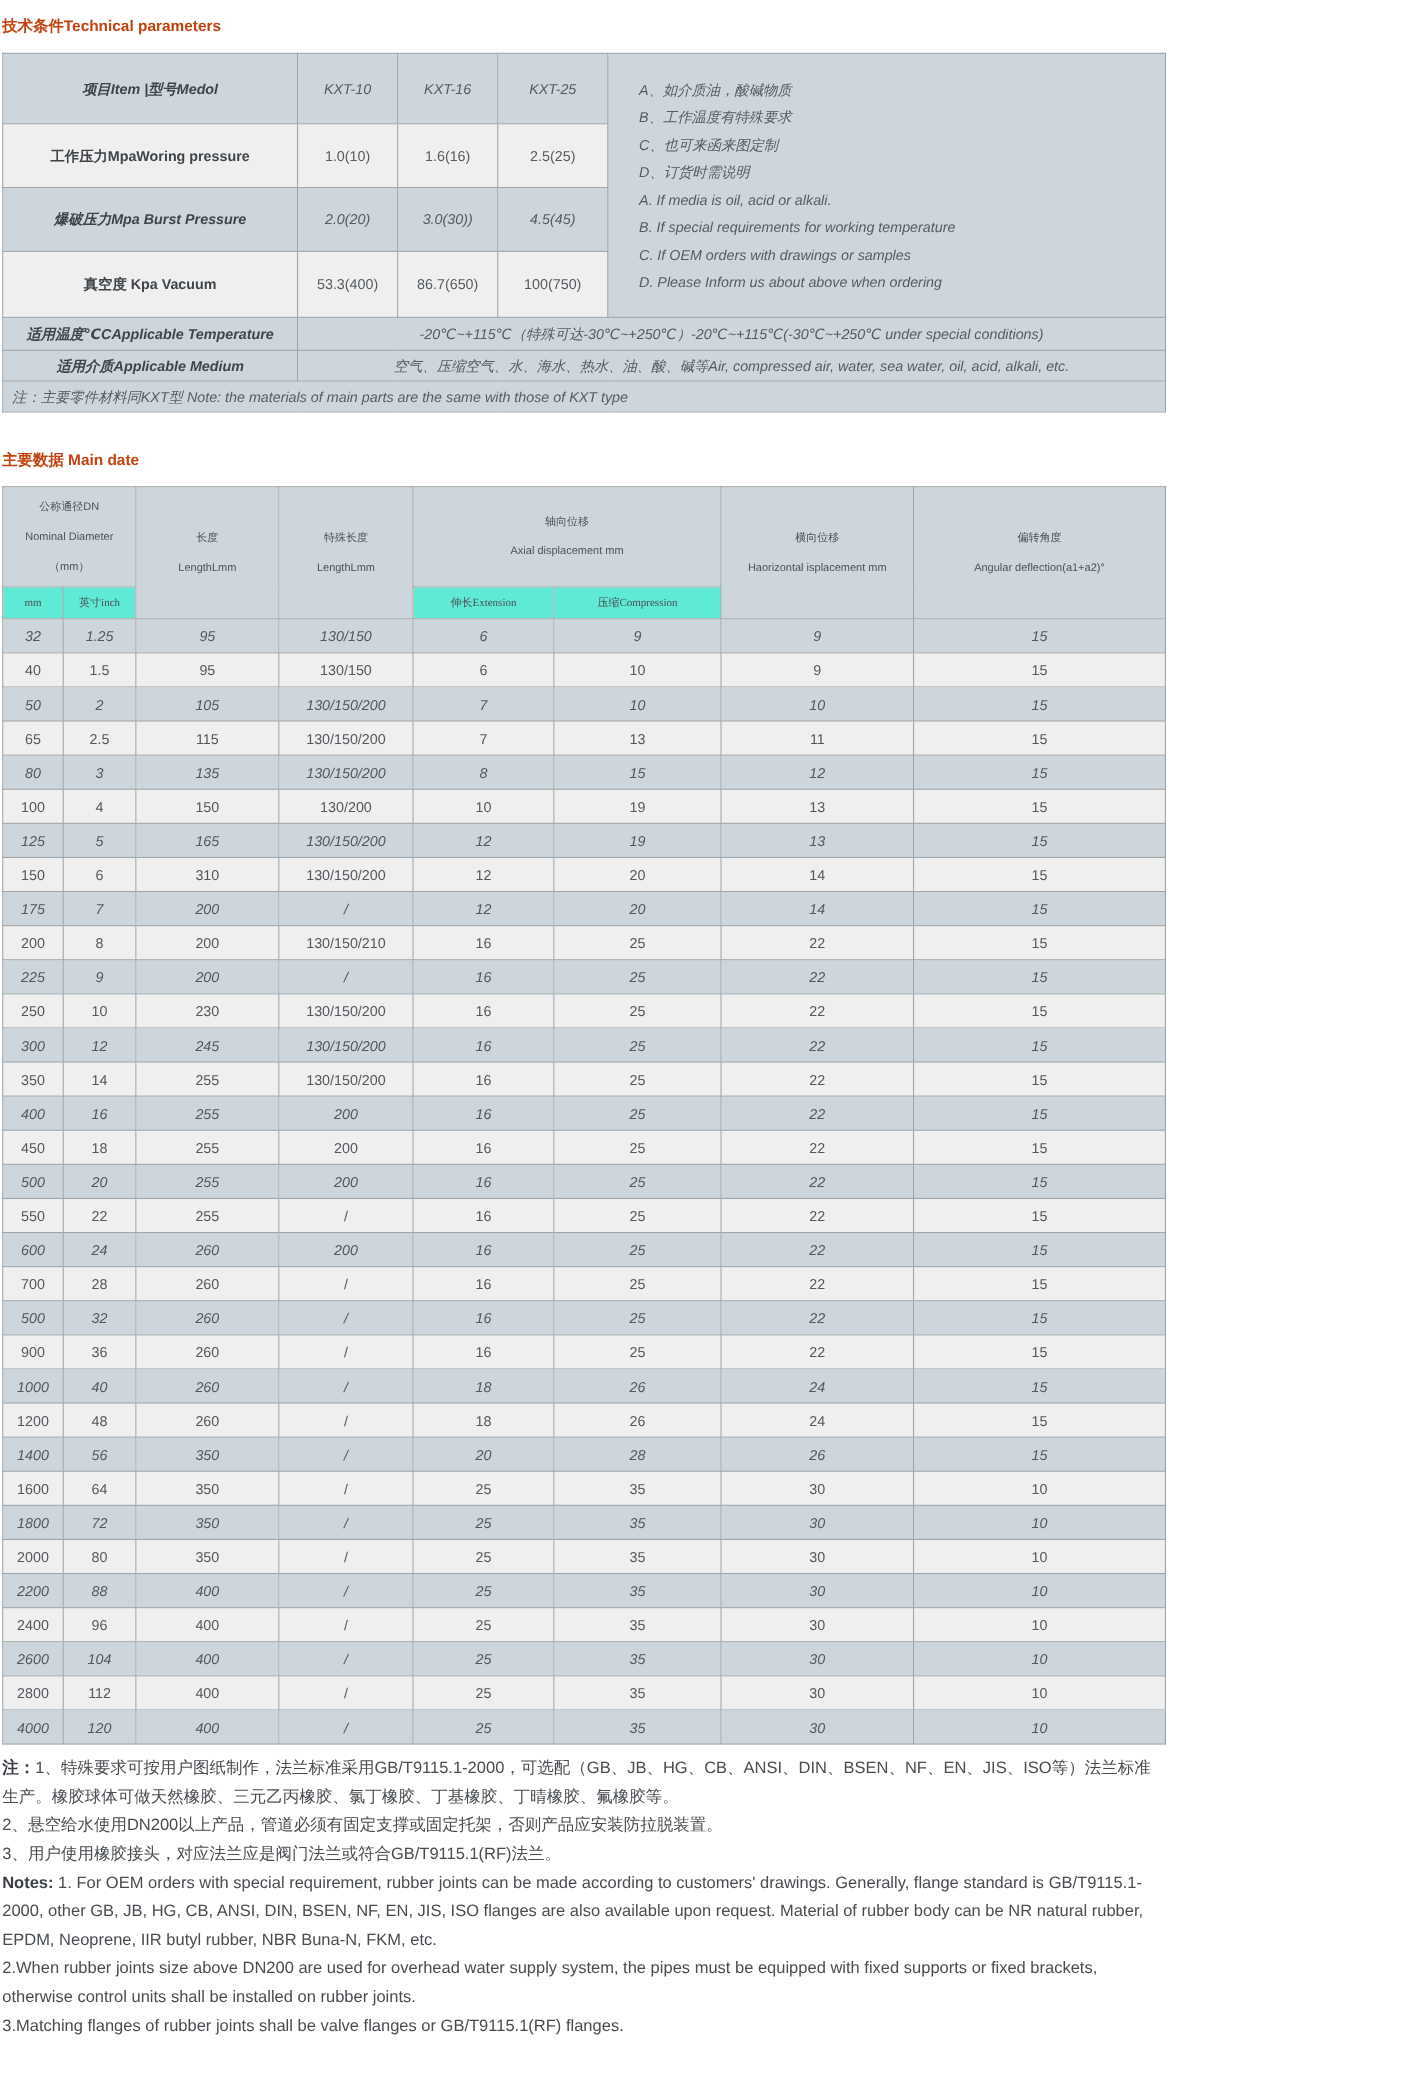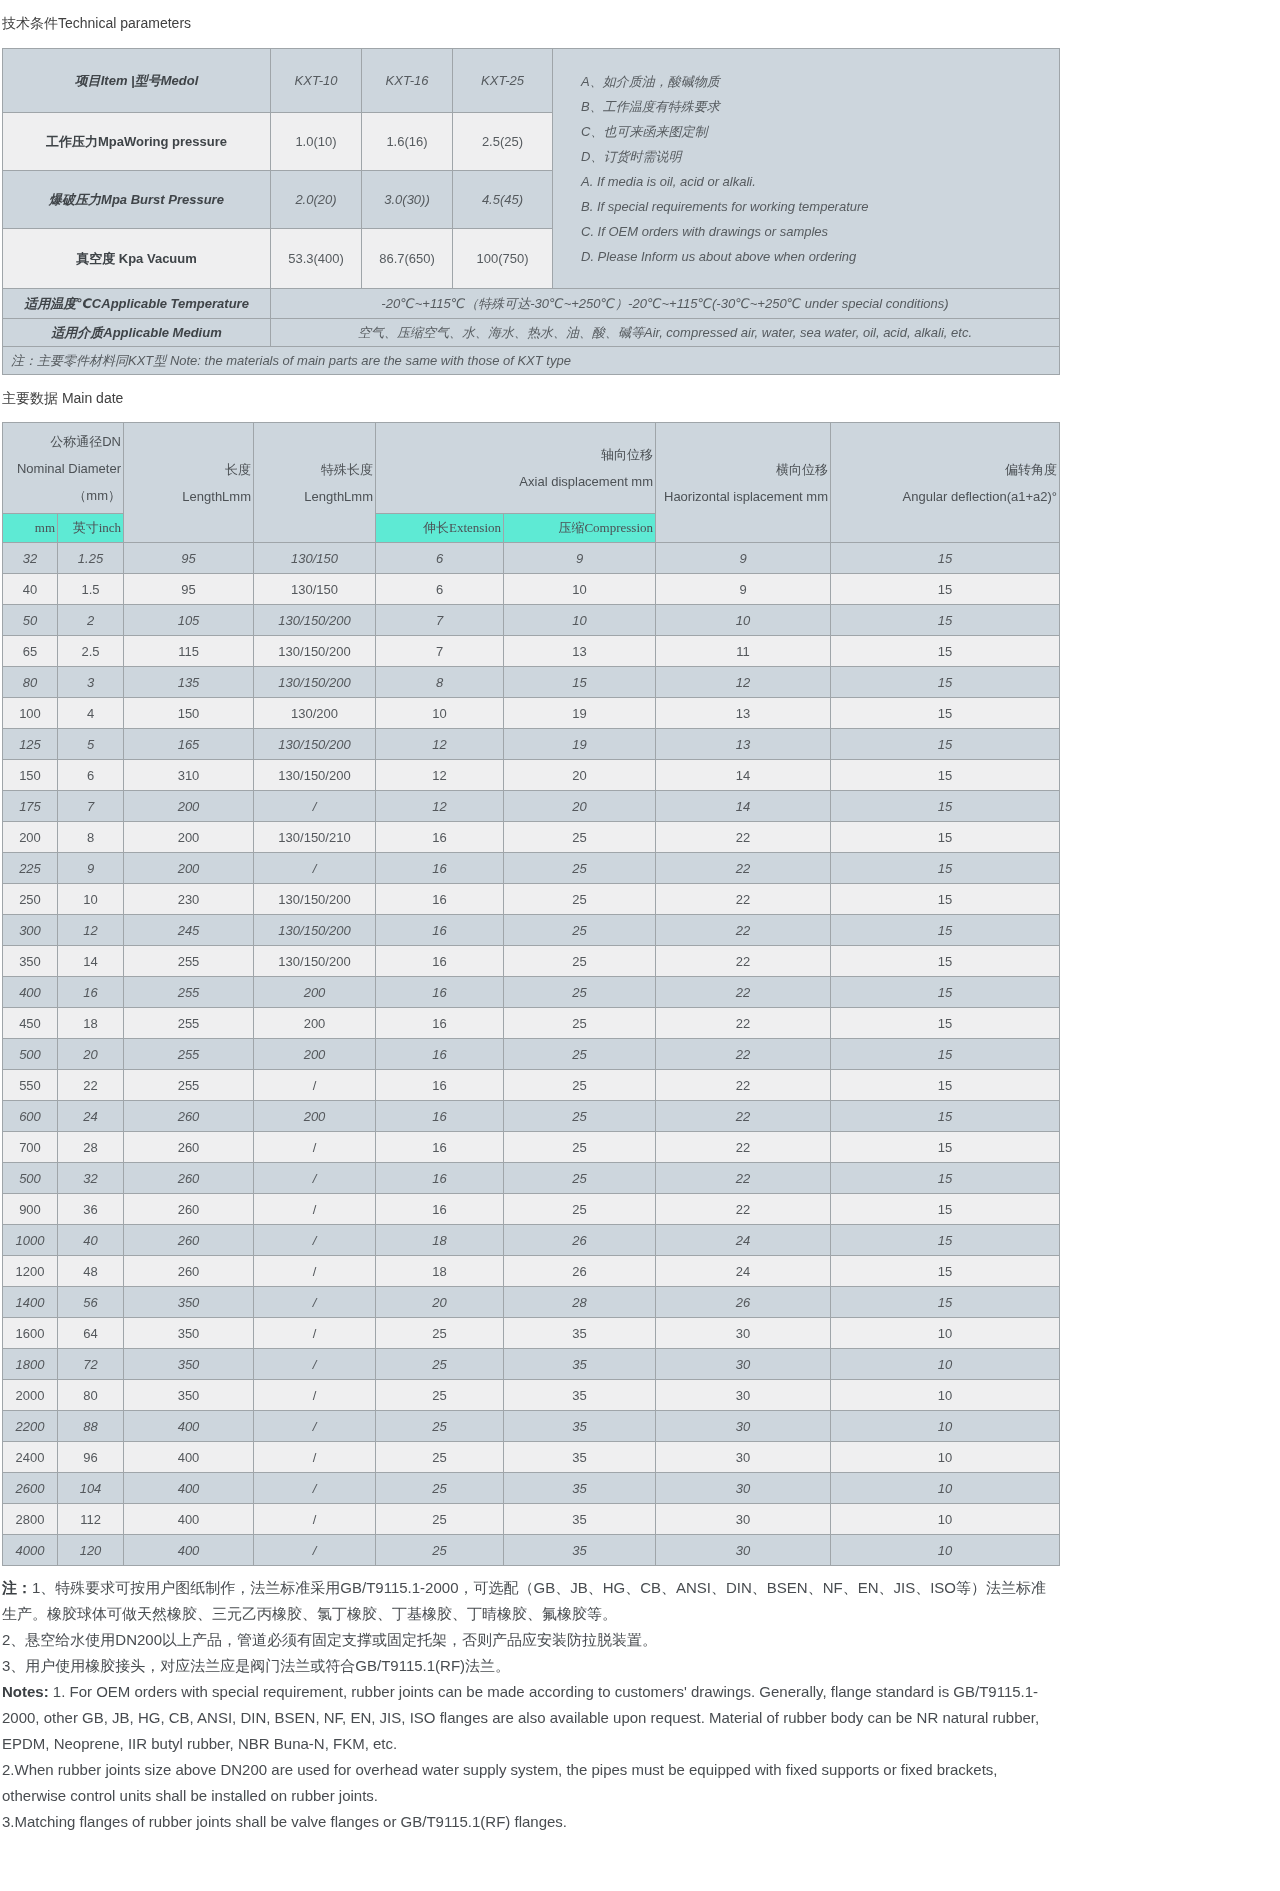--- a/index.html
+++ b/index.html
@@ -1,39 +1,39 @@
 <!DOCTYPE html>
 <html><head>
 <meta charset="utf-8">
 <style>
   html,body{margin:0;padding:0;background:#ffffff;}
   body{font-family:"Liberation Sans","DejaVu Sans",sans-serif;color:#54585c;}
   .page{width:1062px;padding:14px 0 40px 2px;}
-  .sec-title{font-size:14px;font-weight:normal;color:#404040;margin:0;line-height:18px;}
+  .sec-title{font-size:14px;font-weight:bold;color:#c2410c;margin:0;line-height:18px;}
   #tech-title{margin-bottom:16px;}
-  #main-title{margin-top:14px;margin-bottom:15px;}
+  #main-title{margin-top:34px;margin-bottom:15px;}
   table{border-collapse:collapse;table-layout:fixed;width:1057px;}
   td,th{border:1px solid #9fa5a9;overflow:hidden;}
   .dark{background:#cdd6dd;font-style:italic;}
   .light{background:#efeff0;}
 
   
   .tech td{font-size:13px;text-align:center;color:#565b5f;padding:2px 4px;}
   .tech .lbl{font-weight:bold;color:#3f4448;}
   .tech .r1{height:64px;}
   .tech .r2,.tech .r3{height:58px;}
   .tech .r4{height:60px;}
   .tech .r5{height:30px;margin-left:24px;}
   .tech .r6,.tech .r7{height:28px;}
   .tech .remarks{background:#cdd6dd;text-align:left;vertical-align:middle;padding:4px 28px;}
   .tech .remarks div{line-height:25px;white-space:nowrap;}
   .tech .left{text-align:left;padding-left:8px;}
 
   
-  .main th{font-weight:normal;font-size:13px;color:#4c5155;background:#cdd6dd;padding:0 2px;text-align:right;}
+  .main th{font-weight:normal;font-size:10px;color:#4c5155;background:#cdd6dd;padding:0 2px;}
   .main .hrow1{height:91px;}
   .main .hrow2{height:29px;}
   .main .hrow2 .sub{background:#5eead4;font-family:Liberation Serif, serif;}
   .main th div{line-height:27px;}
   .main tbody td{height:30px;font-size:13px;text-align:center;color:#54585c;padding:0 2px;}
 
   
   .notes{width:1057px;margin-top:9px;font-size:15px;color:#484c50;line-height:26px;}
   .notes p{margin:0;}
   .notes b{color:#3c4044;}

